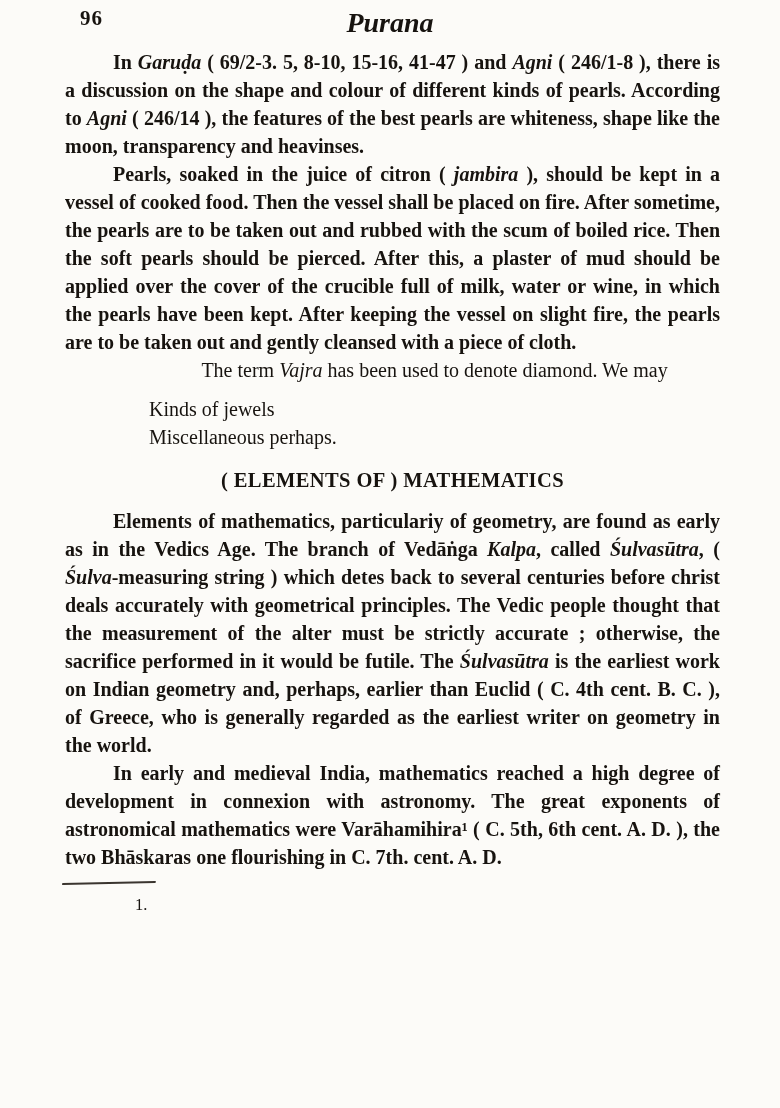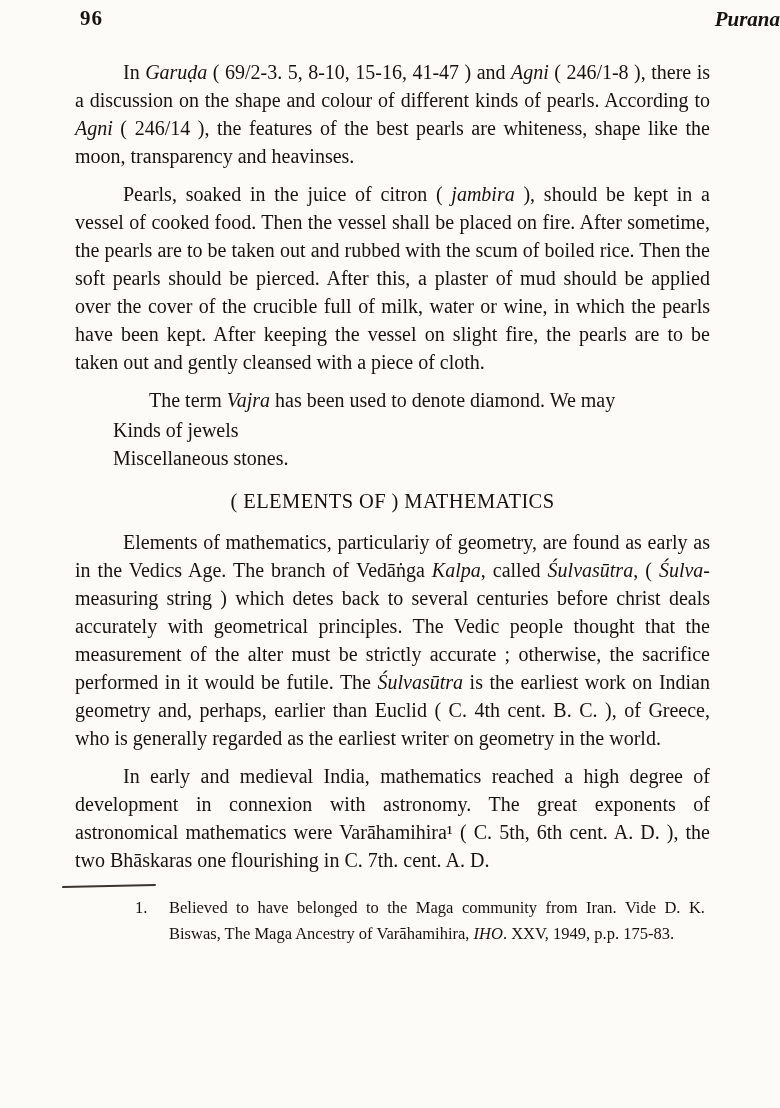--- a/index.html
+++ b/index.html
@@ -15,49 +15,49 @@
     overflow: hidden;
   }
 
   .header { position: relative; height: 40px; }
   .page-num {
     position: absolute; left: 80px; top: 6px;
     font-size: 21px; font-weight: 600; letter-spacing: 1px;
   }
   .running-title {
     position: absolute; left: 0; right: 0; top: 7px;
-    text-align: right;
-    font-size: 21px; font-style: italic; font-weight: 600;
+    text-align: center;
+    font-size: 28px; font-style: italic; font-weight: 600;
   }
 
   .body {
     padding: 8px 60px 0 65px;
     font-size: 20px;
     line-height: 28px;
     text-align: justify;
   }
-  .para { margin: 10px; text-indent: 48px; }
+  .para { margin: 0; text-indent: 48px; font-weight: bold; }
   .note-block {
-    margin: 0 0 2px 84px;
+    margin: 0 0 11px 84px;
     text-indent: 0;
-    text-align: left;
+    text-align: center;
   }
   .term-list {
     list-style: none;
-    margin: 0 0 0 48px;
+    margin: 0 0 0 84px;
     padding: 0;
     text-align: left;
   }
   .term-list li { line-height: 28px; }
   .section-heading {
     margin: 15px 0 13px 0;
     text-align: center;
     text-indent: 0;
     font-size: 20.5px;
-    font-weight: normal;
+    font-weight: bold;
     letter-spacing: 0.4px;
   }
 
   .footnote-rule {
     width: 94px; height: 2px;
     background: #3a352f;
     margin: 11px 0 8px 62px;
     transform: rotate(-1.4deg);
     border-radius: 2px;
   }
@@ -79,27 +79,26 @@
     <span class="page-num">96</span>
     <span class="running-title">Purana</span>
   </div>
 
   <div class="body">
     <p class="para"><span>In </span><i>Garuḍa</i><span> ( 69/2-3. 5, 8-10, 15-16, 41-47 ) and </span><i>Agni</i><span> ( 246/1-8 ), there is a discussion on the shape and colour of different kinds of pearls.  According to </span><i>Agni</i><span> ( 246/14 ), the features of the best pearls are whiteness, shape like the moon, transparency and heavinses.</span></p>
     <p class="para"><span>Pearls, soaked in the juice of citron ( </span><i>jambira</i><span> ), should be kept in a vessel of cooked food.  Then the vessel shall be placed on fire.  After sometime, the pearls are to be taken out and rubbed with the scum of boiled rice.  Then the soft pearls should be pierced.  After this, a plaster of mud should be applied over the cover of the crucible full of milk, water or wine, in which the pearls have been kept.  After keeping the vessel on slight fire, the pearls are to be taken out and gently cleansed with a piece of cloth.</span></p>
     <p class="note-block"><span>The term </span><i>Vajra</i><span> has been used to denote diamond.  We may</span><br></p>
     <ul class="term-list">
       <li>Kinds of jewels</li>
-      <li>Miscellaneous stones.</li>
+      <li>Miscellaneous perhaps.</li>
     </ul>
     <h2 class="section-heading">( ELEMENTS OF ) MATHEMATICS</h2>
     <p class="para"><span>Elements of mathematics, particulariy of geometry, are found as early as in the Vedics Age.  The branch of Vedāṅga </span><i>Kalpa</i><span>, called </span><i>Śulvasūtra</i><span>, ( </span><i>Śulva</i><span>-measuring string ) which detes back to several centuries before christ deals accurately with geometrical principles. The Vedic people thought that the measurement of the alter must be strictly accurate ;  otherwise, the sacrifice performed in it would be futile.  The </span><i>Śulvasūtra</i><span> is the earliest work on Indian geometry and, perhaps, earlier than Euclid ( C. 4th cent.  B. C. ), of Greece, who is generally regarded as the earliest writer on geometry in the world.</span></p>
     <p class="para"><span>In early and medieval India, mathematics reached a high degree of development in connexion with astronomy.  The great exponents of astronomical mathematics were Varāhamihira¹ ( C. 5th, 6th cent. A. D. ), the two Bhāskaras one flourishing in C. 7th. cent. A. D.</span></p>
   </div>
 
   <div class="footnote-rule"></div>
 
   <div class="footnote">
     <span class="fn-num">1.</span>
-    <span class="fn-text"><span>Believed to have belonged to the Maga community from Iran.  Vide D. K. Biswas, The Maga Ancestry of Varāhamihira, </span><i>IHO</i><span>. XXV, 1949, p.p. 175-83.</span></span>
   </div>
 
 </div>
 
 </body></html>

